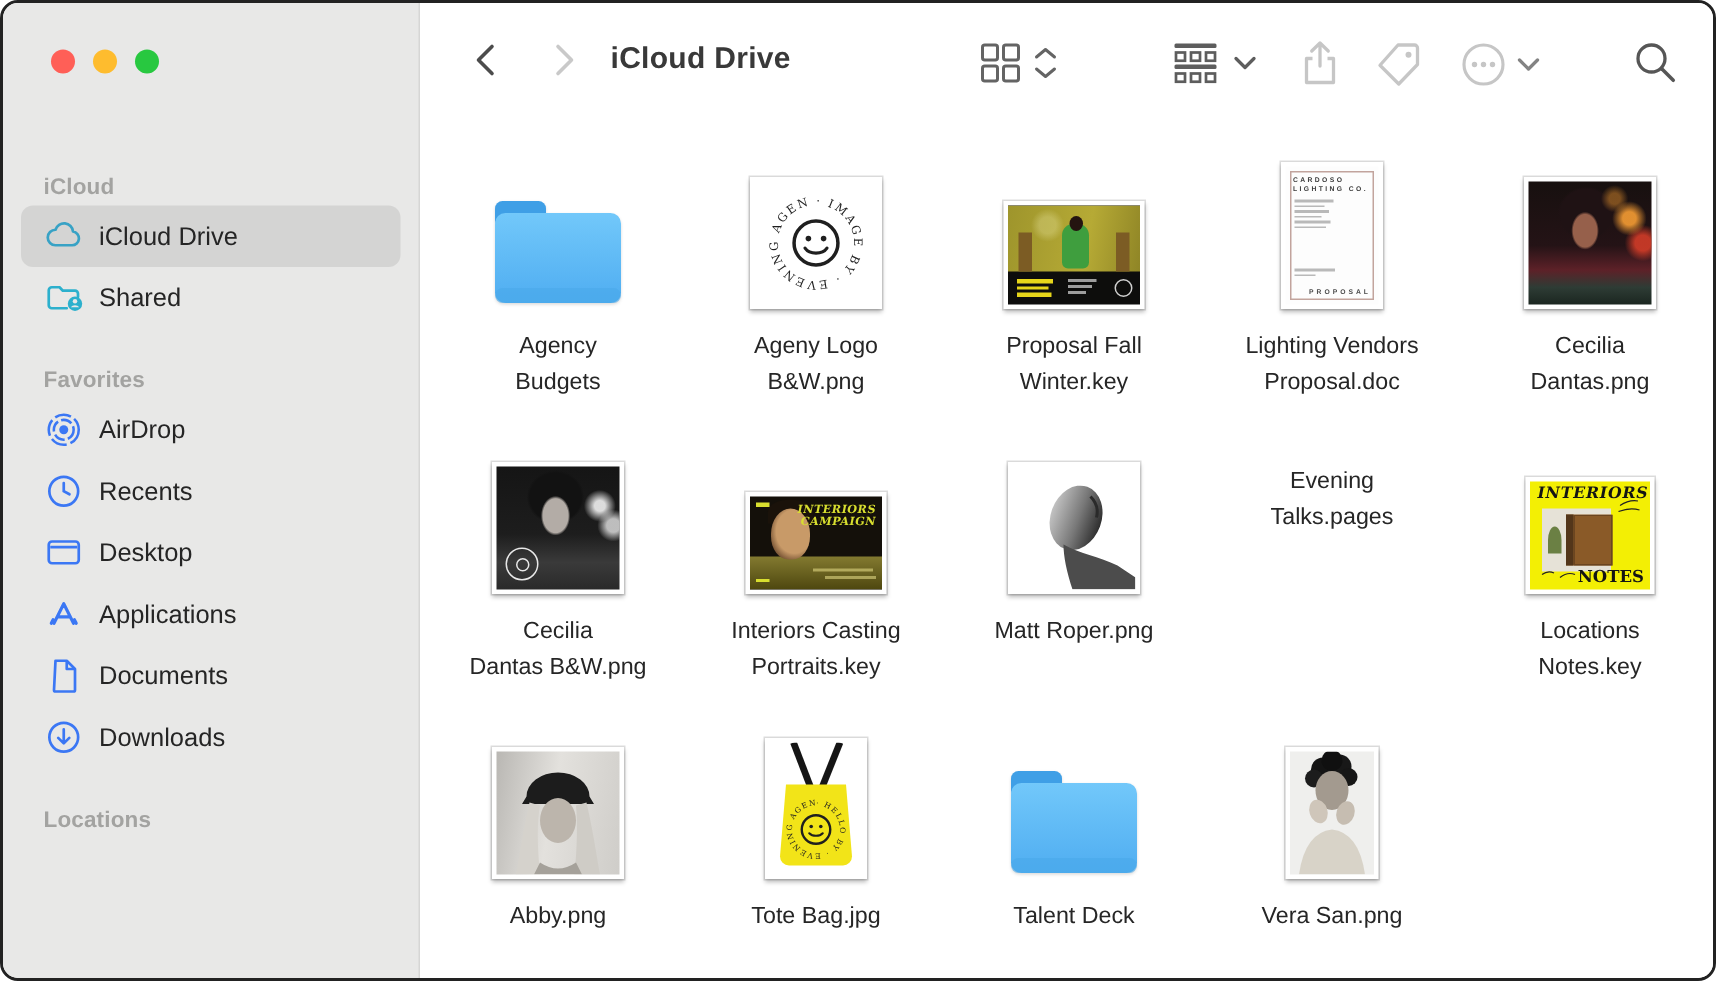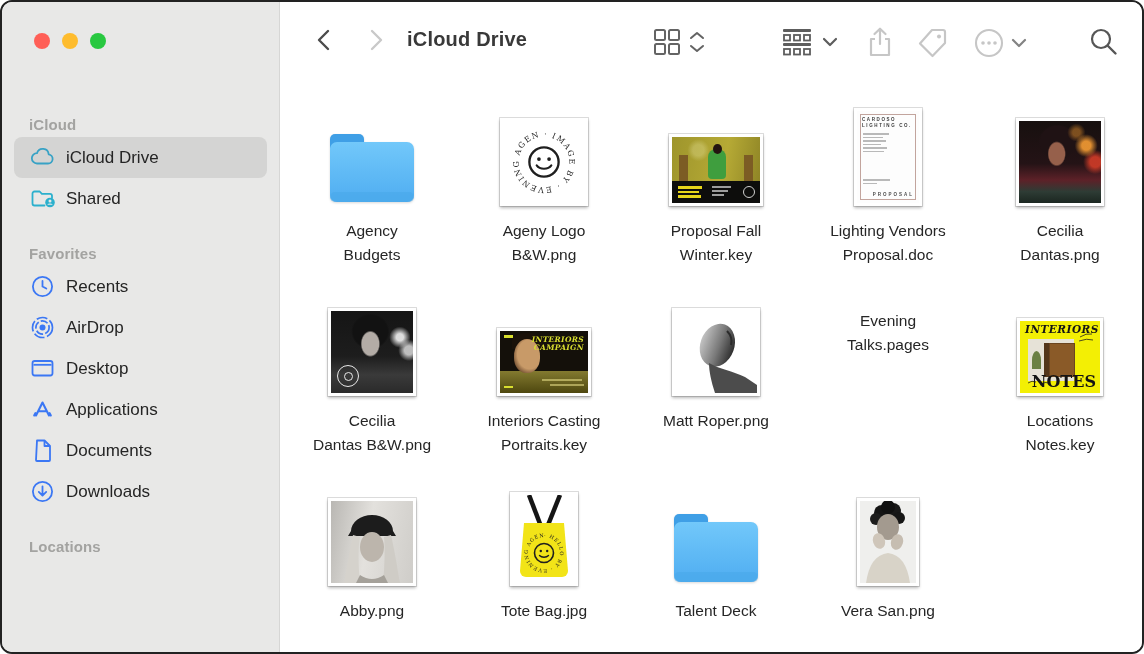--- a/index.html
+++ b/index.html
@@ -83,21 +83,21 @@
   .pages-doc .amy{position:absolute;right:4px;top:22px;text-align:right;font-size:9.5px;line-height:9.5px;font-weight:700;color:#191919;letter-spacing:-.2px;}
   .pages-doc .tag{position:absolute;right:4px;top:42px;font-size:3.2px;color:#666;}
   .pages-doc .dot{position:absolute;left:5px;top:50px;width:3px;height:3px;border-radius:50%;background:#111;}
   .pages-doc .ln{position:absolute;left:5px;width:15px;height:1.3px;background:#a9a9a9;}
   .pages-doc .date{position:absolute;right:5px;bottom:6px;font-family:"DejaVu Serif",serif;font-style:italic;font-size:9px;color:#1c1c1c;}
   .locations{width:80px;height:72px;background:#f3ef04;}
   .locations .ttl{position:absolute;left:5px;top:2px;font-family:"DejaVu Serif",serif;font-style:italic;font-weight:700;font-size:10.5px;color:#141414;letter-spacing:.5px;}
   .locations .photo{position:absolute;left:8px;top:18px;width:46px;height:42px;background:#e6e2d7;}
   .locations .door{position:absolute;left:16px;top:4px;width:26px;height:34px;background:#8a5a28;border-left:5px solid #53361a;box-shadow:inset 0 0 0 1px #6b4520;}
   .locations .plant{position:absolute;left:4px;top:12px;width:9px;height:18px;border-radius:50% 50% 0 0;background:#6b8044;}
-  .locations .notes{position:absolute;right:4px;bottom:2px;font-family:"DejaVu Serif",serif;font-weight:700;font-size:16px;color:#141414;}
+  .locations .notes{position:absolute;right:4px;bottom:2px;font-family:"DejaVu Serif",serif;font-weight:700;font-size:11px;color:#141414;}
   .tote{width:62px;height:88px;background:#fff;}
   .agency-logo-box{width:82px;height:82px;background:#fff;display:flex;align-items:center;justify-content:center;}
 
   .folder-wrap{filter:drop-shadow(0 1px 1px rgba(0,0,0,.15));}
   svg text{user-select:none;}
 </style>
 </head>
 <body>
 
 <div class="window">
@@ -126,33 +126,33 @@
           <circle cx="21" cy="15.9" r="1.5" fill="#e8e8e7"></circle>
           <path d="M18.2 19.8 a3.2 2.5 0 0 1 5.6 0" fill="#e8e8e7"></path>
         </svg>
         <span class="lbl">Shared</span>
       </div>
 
       <div class="side-header hdr-fav">Favorites</div>
 
       <div class="side-row">
         <svg class="side-icon" viewBox="0 0 27 27">
-          <circle cx="13.5" cy="13.5" r="9.6" fill="none" stroke="#3b77f4" stroke-width="1.8"></circle>
-          <path d="M13.5 8 v5.5 l3.8 2" fill="none" stroke="#3b77f4" stroke-width="1.8" stroke-linecap="round"></path>
-        </svg>
-        <span class="lbl">Recents</span>
-      </div>
-
-      <div class="side-row">
-        <svg class="side-icon" viewBox="0 0 27 27">
           <circle cx="13.5" cy="13.5" r="3" fill="#3b77f4"></circle>
           <circle cx="13.5" cy="13.5" r="6.6" fill="none" stroke="#3b77f4" stroke-width="1.7" stroke-dasharray="7.5 2.2"></circle>
           <circle cx="13.5" cy="13.5" r="10" fill="none" stroke="#3b77f4" stroke-width="1.7" stroke-dasharray="11 2.6"></circle>
         </svg>
         <span class="lbl">AirDrop</span>
+      </div>
+
+      <div class="side-row">
+        <svg class="side-icon" viewBox="0 0 27 27">
+          <circle cx="13.5" cy="13.5" r="9.6" fill="none" stroke="#3b77f4" stroke-width="1.8"></circle>
+          <path d="M13.5 8 v5.5 l3.8 2" fill="none" stroke="#3b77f4" stroke-width="1.8" stroke-linecap="round"></path>
+        </svg>
+        <span class="lbl">Recents</span>
       </div>
 
       <div class="side-row">
         <svg class="side-icon" viewBox="0 0 27 27">
           <rect x="3.5" y="6" width="20" height="14.5" rx="2.2" fill="none" stroke="#3b77f4" stroke-width="1.8"></rect>
           <path d="M4.5 9.8 h18" stroke="#3b77f4" stroke-width="1.8"></path>
         </svg>
         <span class="lbl">Desktop</span>
       </div>
 

